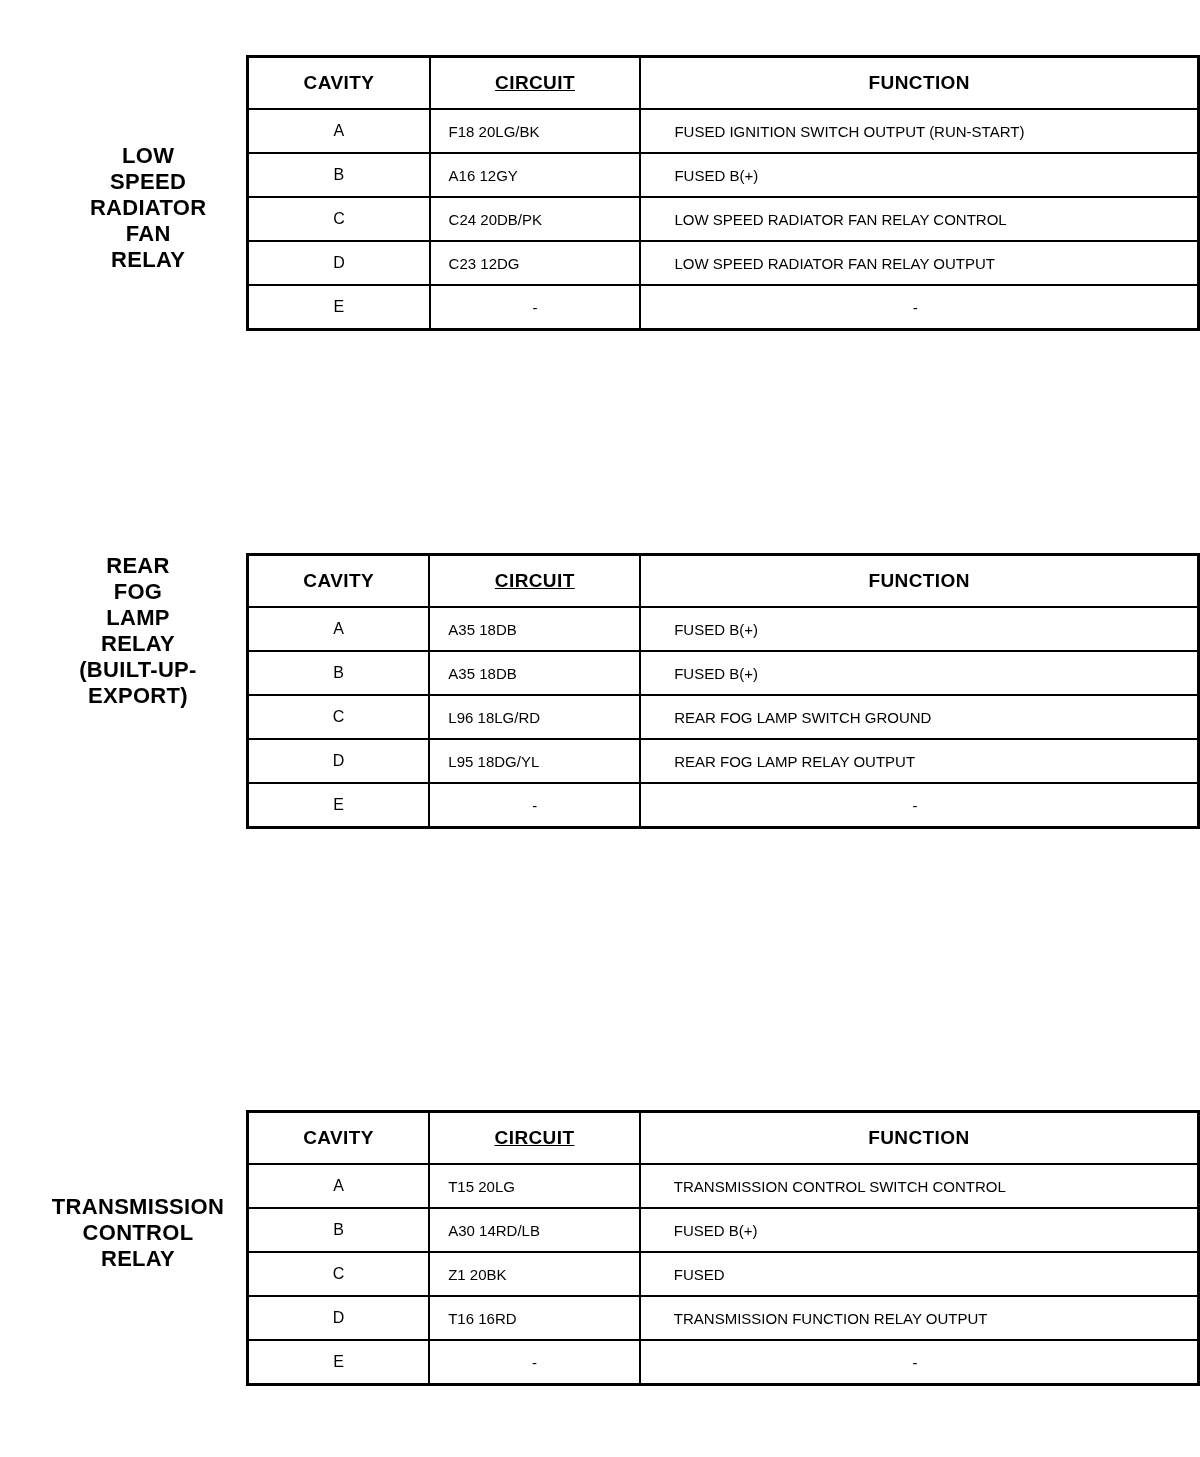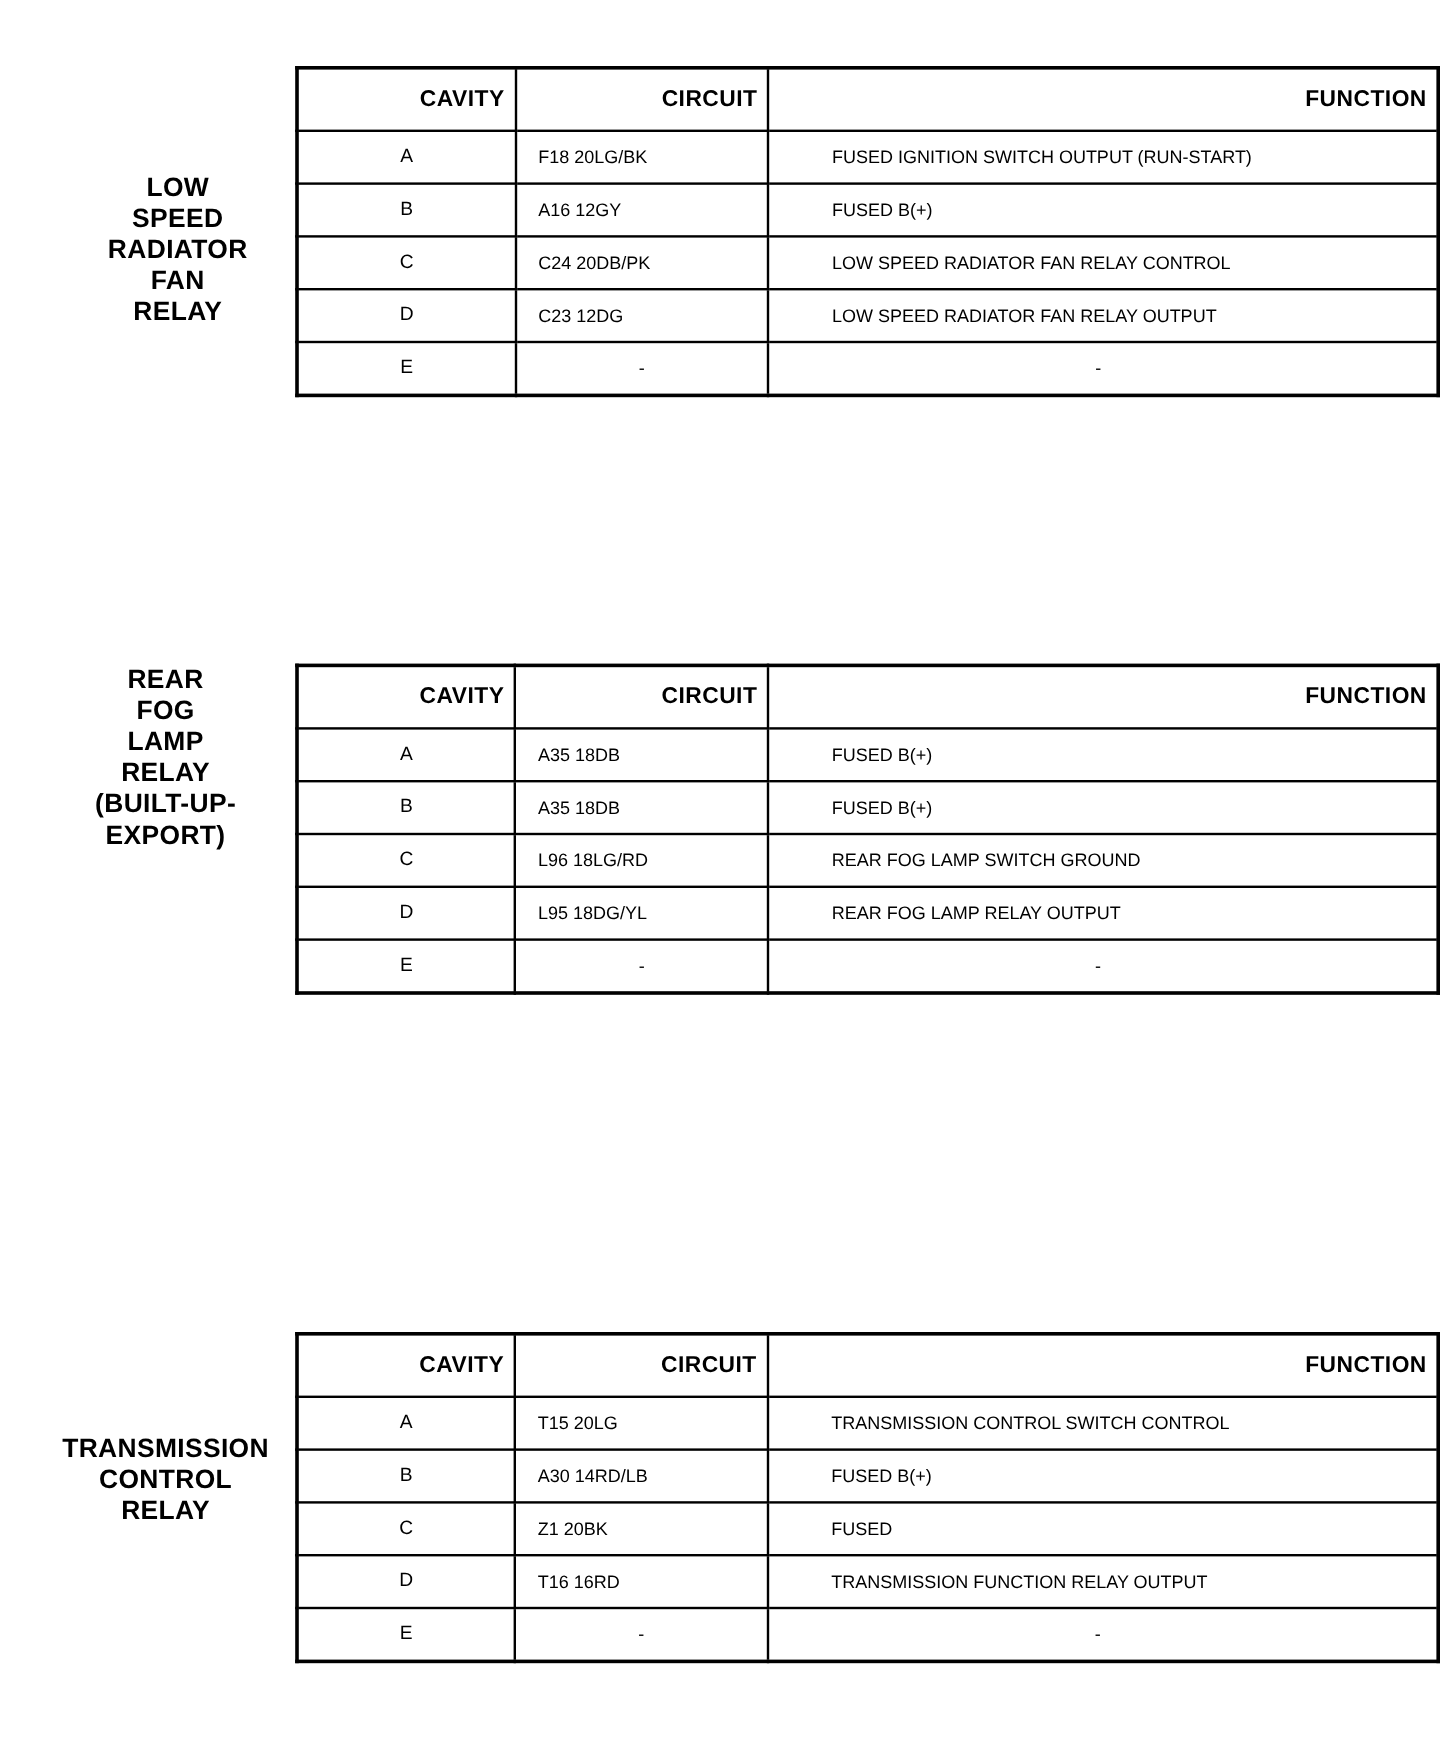--- a/index.html
+++ b/index.html
@@ -44,43 +44,43 @@
     border: 2px solid #000;
     height: 42px;
     padding: 0 8px;
     font-size: 15px;
     font-weight: normal;
     vertical-align: middle;
   }
   .relay-table thead th {
     font-size: 19px;
     font-weight: bold;
-    text-align: right;
+    text-align: center;
     height: 50px;
     letter-spacing: 0.4px;
   }
   .col-cavity { width: 166px; }
-  .col-circuit { width: 196px; }
+  .col-circuit { width: 196px; text-decoration: underline; }
   .col-function { width: 552px; }
   td.cavity {
     text-align: center;
     font-size: 16px;
   }
   td.circuit {
     text-align: left;
     padding-left: 18px;
     font-size: 15px;
   }
   td.circuit.dash, td.function.dash {
     text-align: center;
     padding-left: 8px;
   }
   td.function {
     text-align: left;
-    padding-left: 52px;
+    padding-left: 33px;
     font-size: 15px;
   }
   td.function.dash {
     padding-left: 0;
     text-align: center;
   }
   
   #block-0 { top: 55px; left: 30px; }
   #block-0 .block-label { margin-top: 88px; margin-left: 20px; }
   #block-1 { top: 553px; left: 30px; }

